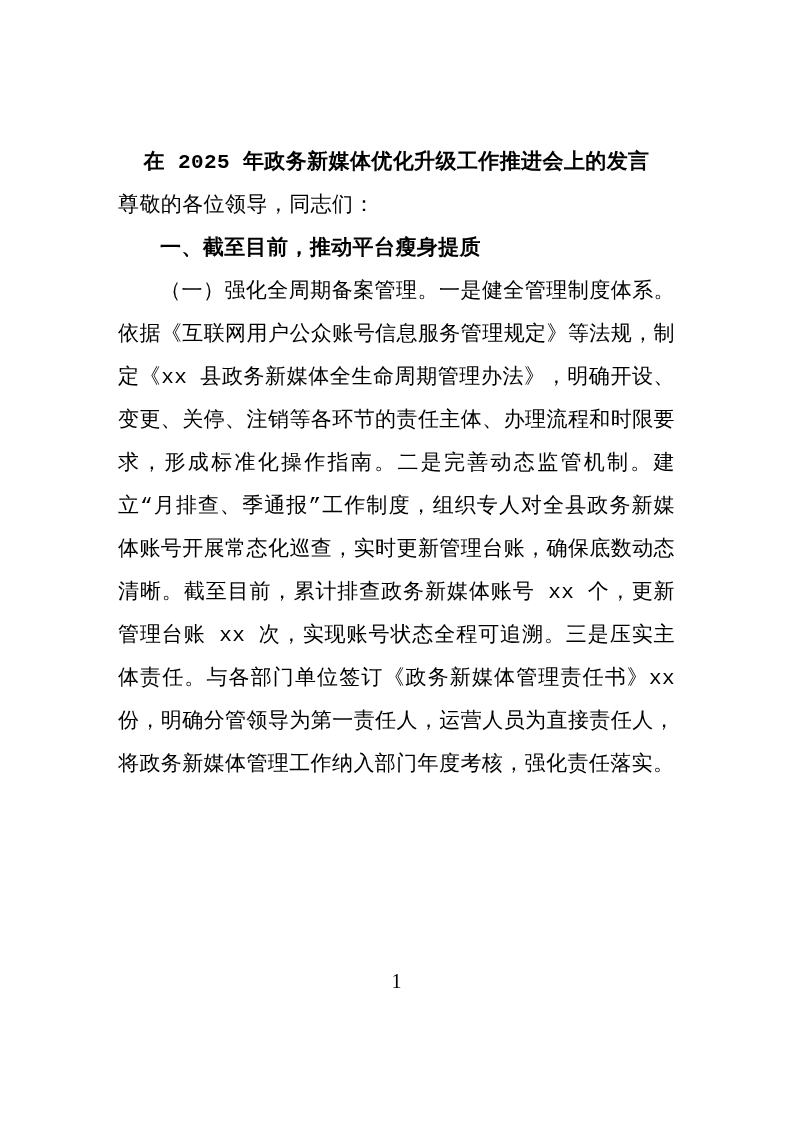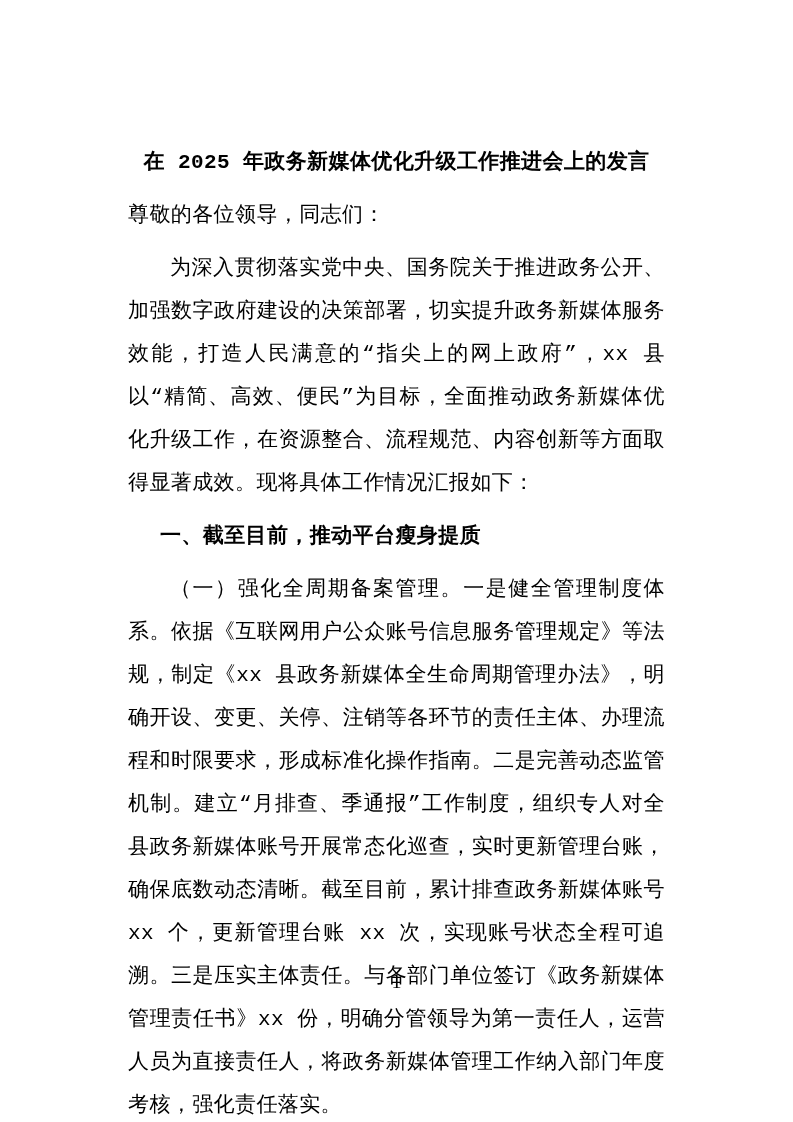--- a/index.html
+++ b/index.html
@@ -27,21 +27,21 @@
     letter-spacing: 0.4px;
     font-family: Liberation Mono, monospace;
   }
   .doc-title {
     text-align: center;
     font-weight: bold;
     letter-spacing: 0.4px;
     margin: 0;
   }
   .para {
-    margin: 10px;
+    margin: 0;
   }
   .para.indent {
     text-indent: 2em;
   }
   .section-heading {
     margin: 0;
     text-indent: 2em;
     font-weight: bold;
   }
   .page-footer {
@@ -54,18 +54,17 @@
     line-height: 30px;
   }
 </style>
 </head>
 <body>
 
 <div class="page">
   <div class="content">
     <p class="doc-title">在 2025 年政务新媒体优化升级工作推进会上的发言</p>
     <p class="para">尊敬的各位领导，同志们：</p>
-    <p class="para indent">为深入贯彻落实党中央、国务院关于推进政务公开、加强数字政府建设的决策部署，切实提升政务新媒体服务效能，打造人民满意的“指尖上的网上政府”，xx 县以“精简、高效、便民”为目标，全面推动政务新媒体优化升级工作，在资源整合、流程规范、内容创新等方面取得显著成效。现将具体工作情况汇报如下：</p>
     <p class="section-heading">一、截至目前，推动平台瘦身提质</p>
     <p class="para indent">（一）强化全周期备案管理。一是健全管理制度体系。依据《互联网用户公众账号信息服务管理规定》等法规，制定《xx 县政务新媒体全生命周期管理办法》，明确开设、变更、关停、注销等各环节的责任主体、办理流程和时限要求，形成标准化操作指南。二是完善动态监管机制。建立“月排查、季通报”工作制度，组织专人对全县政务新媒体账号开展常态化巡查，实时更新管理台账，确保底数动态清晰。截至目前，累计排查政务新媒体账号 xx 个，更新管理台账 xx 次，实现账号状态全程可追溯。三是压实主体责任。与各部门单位签订《政务新媒体管理责任书》xx 份，明确分管领导为第一责任人，运营人员为直接责任人，将政务新媒体管理工作纳入部门年度考核，强化责任落实。</p>
   </div>
   <div class="page-footer">1</div>
 </div>
 
 </body></html>

